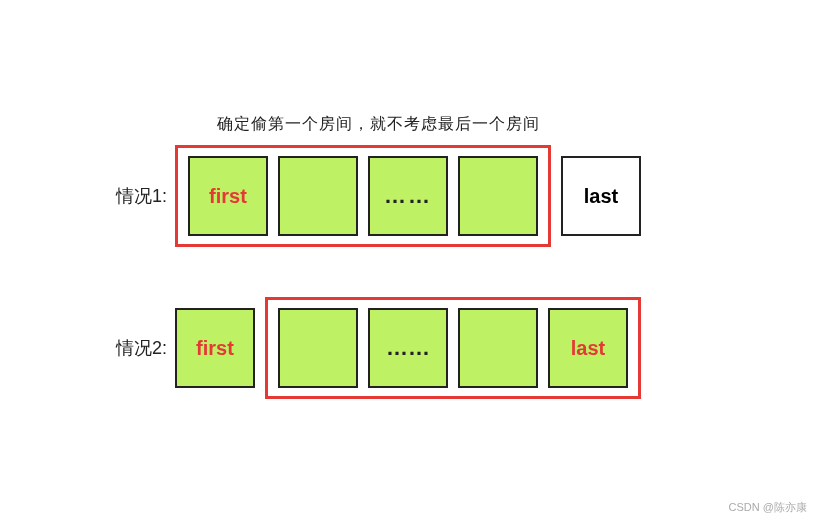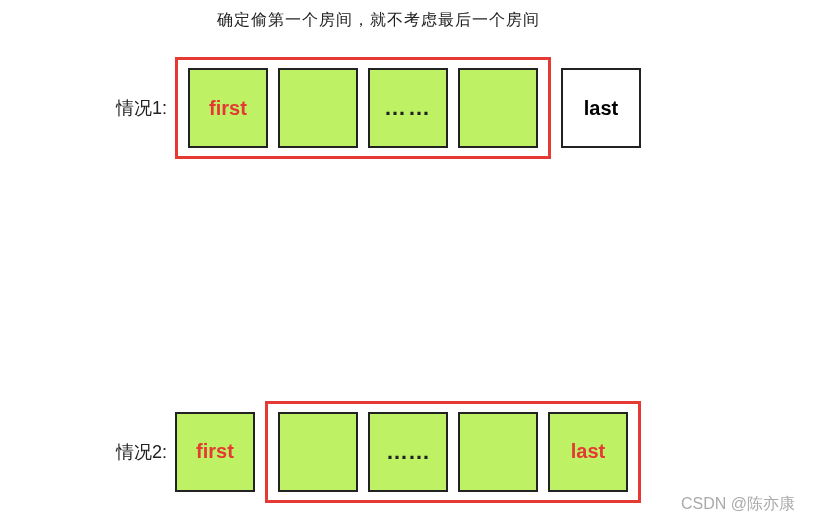--- a/index.html
+++ b/index.html
@@ -11,21 +11,21 @@
       position: relative;
       overflow: hidden;
     }
 
     .page-container {
       width: 757px;
       height: 523px;
       display: flex;
       flex-direction: column;
       align-items: center;
-      justify-content: space-between;
+      justify-content: center;
       padding: 10px 0;
     }
 
     .section {
       display: flex;
       flex-direction: column;
       align-items: center;
       margin-bottom: 10px;
     }
 
@@ -34,21 +34,20 @@
       color: #222;
       margin-bottom: 10px;
       letter-spacing: 1px;
     }
 
     .row-container {
       display: flex;
       flex-direction: row;
       align-items: center;
       gap: 0;
-      margin-top: 16px;
     }
 
     .case-label {
       font-size: 18px;
       color: #222;
       margin-right: 8px;
       white-space: nowrap;
     }
 
     .red-border-group {
@@ -100,22 +99,22 @@
       letter-spacing: 2px;
     }
 
     .divider {
       height: 20px;
     }
 
     .watermark {
       position: absolute;
       bottom: 8px;
-      right: 20px;
-      font-size: 16px;
+      right: 8px;
+      font-size: 11px;
       color: #aaa;
       font-family: Arial, sans-serif;
     }
   </style>
 </head>
 <body>
 
 <div class="page-container">
 
   <div class="section">

